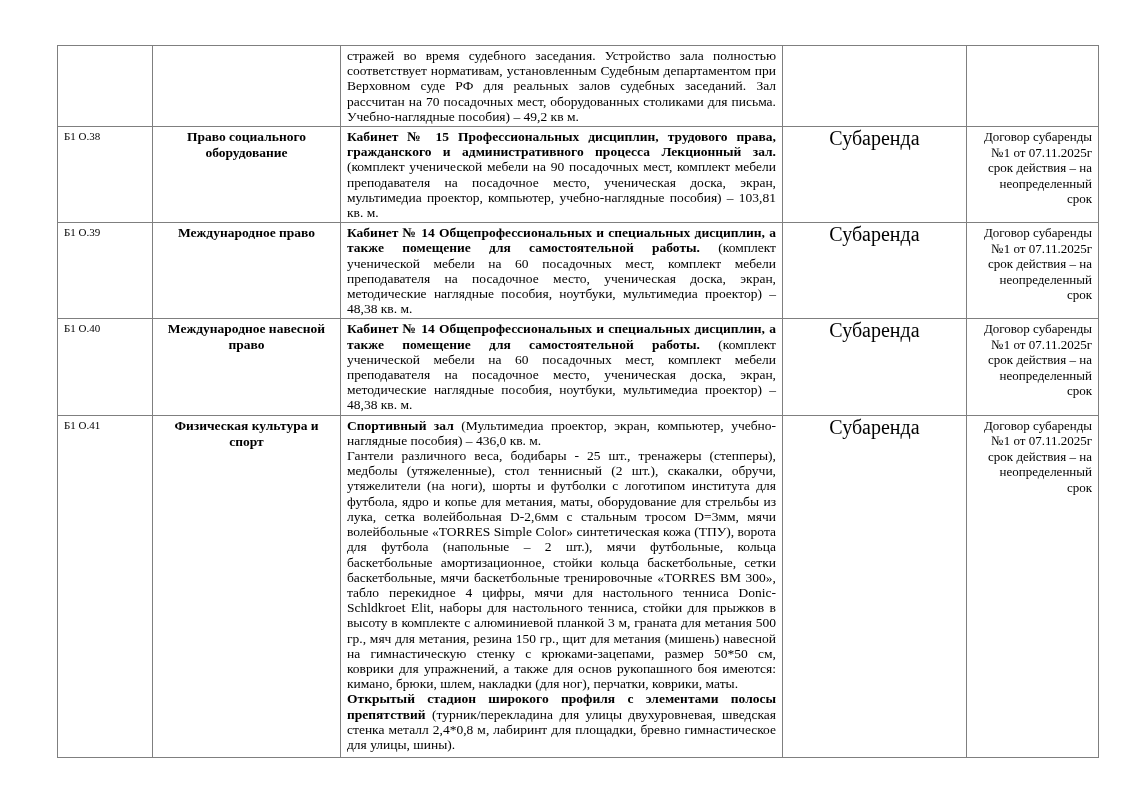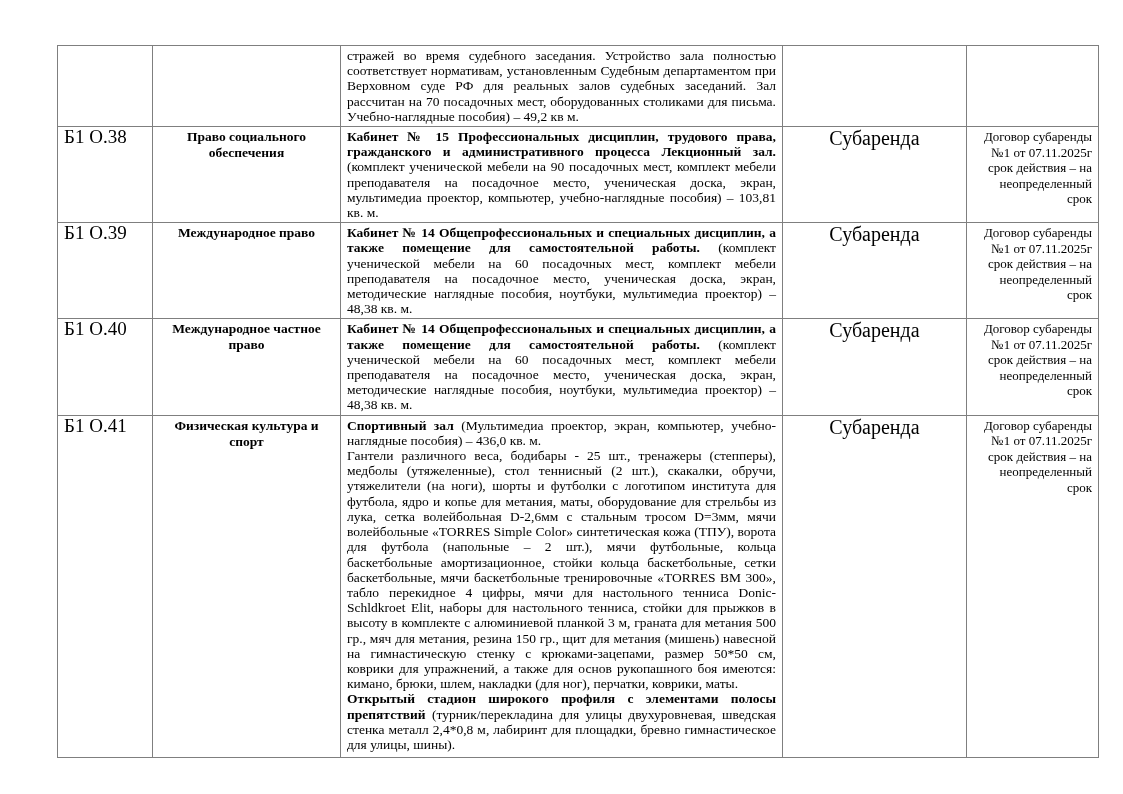--- a/index.html
+++ b/index.html
@@ -32,21 +32,21 @@
     padding: 2px 6px;
     overflow: hidden;
   }
   tr.r0 { height: 78px; }
   tr.r1 { height: 91px; }
   tr.r2 { height: 93px; }
   tr.r3 { height: 91px; }
   tr.r4 { height: 342px; margin-left: 20px; }
 
   td.cell-code {
-    font-size: 19px;
+    font-size: 11px;
     line-height: 15px;
     padding-left: 5px;
     white-space: nowrap;
   }
   td.cell-discipline {
     font-size: 13.5px;
     line-height: 16px;
     font-weight: bold;
     text-align: center;
     padding-left: 14px;
@@ -91,41 +91,41 @@
       <td class="cell-discipline"></td>
       <td class="cell-desc">
         <p><span>стражей во время судебного заседания. Устройство зала полностью соответствует нормативам, установленным Судебным департаментом при Верховном суде РФ для реальных залов судебных заседаний. Зал рассчитан на 70 посадочных мест, оборудованных столиками для письма. Учебно-наглядные пособия) – 49,2 кв м.</span></p>
       </td>
       <td class="cell-lease"></td>
       <td class="cell-contract"></td>
     </tr>
 
     <tr class="r1">
       <td class="cell-code">Б1 О.38</td>
-      <td class="cell-discipline">Право социального обеспечения</td>
+      <td class="cell-discipline">Право социального оборудование</td>
       <td class="cell-desc">
         <p><span class="seg-b">Кабинет № 15  Профессиональных  дисциплин, трудового права, гражданского и административного процесса  Лекционный зал.</span><span> (комплект ученической мебели на 90 посадочных мест, комплект мебели преподавателя на посадочное место, ученическая доска, экран, мультимедиа проектор,  компьютер, учебно-наглядные пособия)  – 103,81 кв. м.</span></p>
       </td>
       <td class="cell-lease">Субаренда</td>
       <td class="cell-contract">Договор субаренды №1 от 07.11.2025г срок действия – на неопределенный срок</td>
     </tr>
 
     <tr class="r2">
       <td class="cell-code">Б1 О.39</td>
       <td class="cell-discipline">Международное право</td>
       <td class="cell-desc">
         <p><span class="seg-b">Кабинет № 14  Общепрофессиональных и специальных дисциплин, а также помещение для самостоятельной работы.</span><span> (комплект ученической мебели на 60 посадочных мест, комплект мебели преподавателя на посадочное место, ученическая доска, экран, методические наглядные пособия, ноутбуки, мультимедиа проектор) – 48,38 кв. м.</span></p>
       </td>
       <td class="cell-lease">Субаренда</td>
       <td class="cell-contract">Договор субаренды №1 от 07.11.2025г срок действия – на неопределенный срок</td>
     </tr>
 
     <tr class="r3">
       <td class="cell-code">Б1 О.40</td>
-      <td class="cell-discipline">Международное частное право</td>
+      <td class="cell-discipline">Международное навесной право</td>
       <td class="cell-desc">
         <p><span class="seg-b">Кабинет № 14  Общепрофессиональных и специальных дисциплин, а также помещение для самостоятельной работы.</span><span> (комплект ученической мебели на 60 посадочных мест, комплект мебели преподавателя на посадочное место, ученическая доска, экран, методические наглядные пособия, ноутбуки, мультимедиа проектор) – 48,38 кв. м.</span></p>
       </td>
       <td class="cell-lease">Субаренда</td>
       <td class="cell-contract">Договор субаренды №1 от 07.11.2025г срок действия – на неопределенный срок</td>
     </tr>
 
     <tr class="r4">
       <td class="cell-code">Б1 О.41</td>
       <td class="cell-discipline">Физическая культура и спорт</td>

